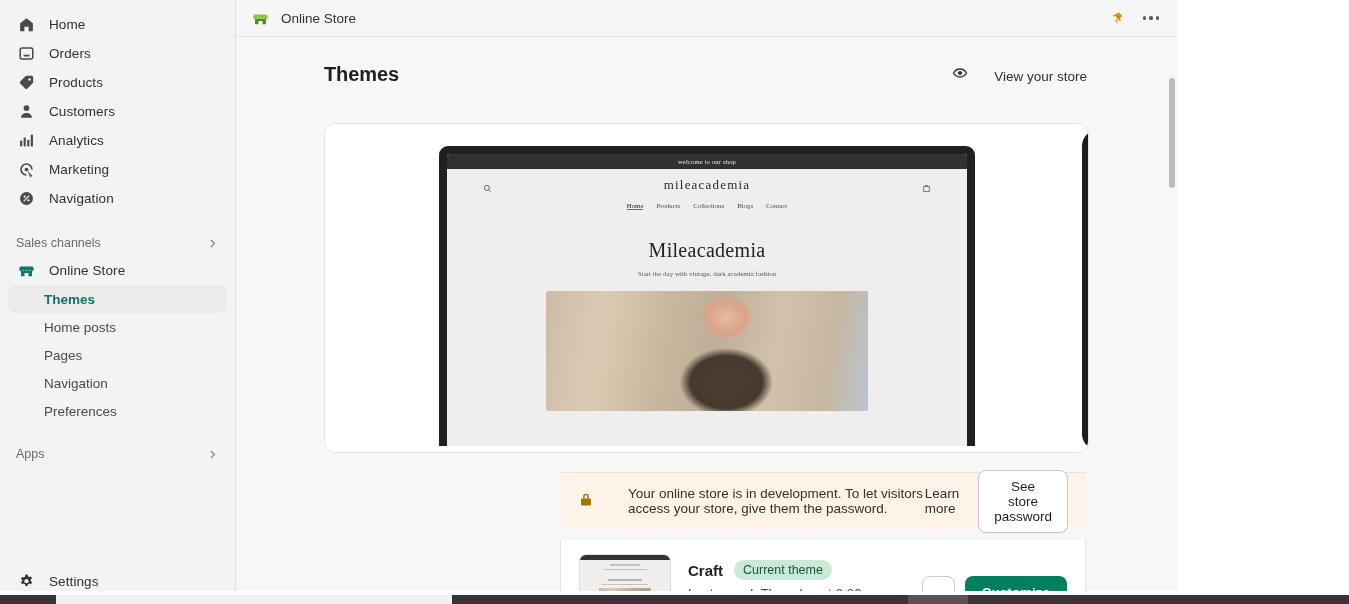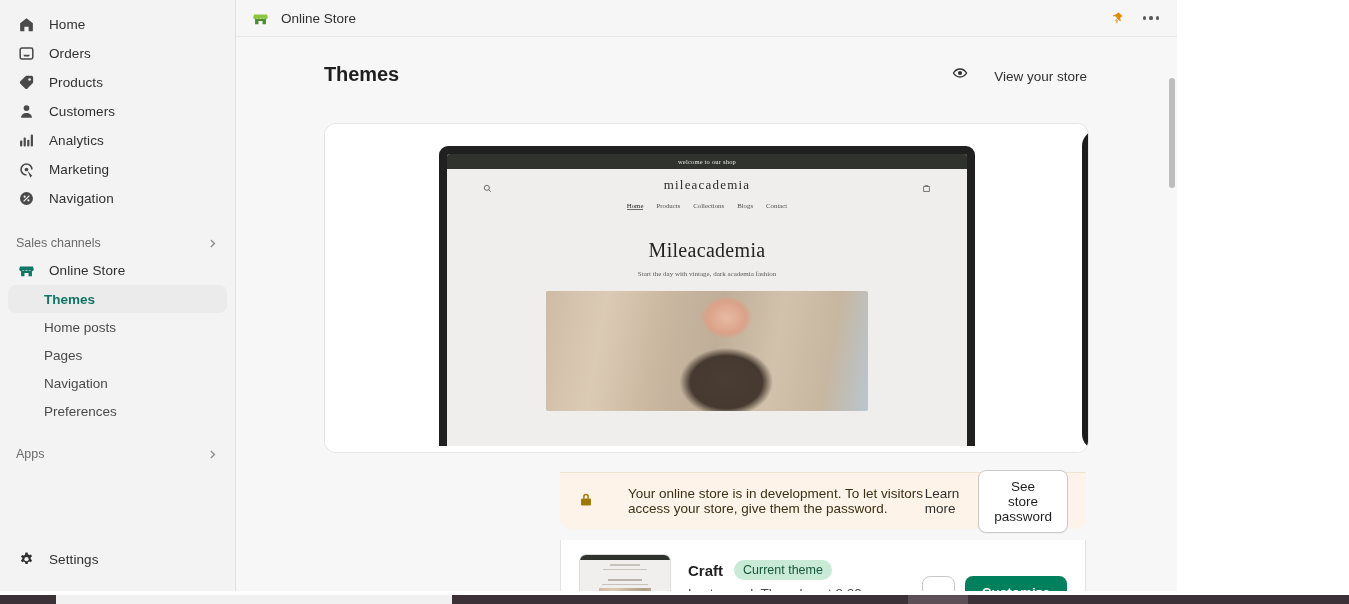--- a/index.html
+++ b/index.html
@@ -37,21 +37,21 @@
   .chev { color: #8a8a8a; display: flex; }
 
   .sub-item {
     display: flex; align-items: center;
     height: 28px; margin: 0 8px; padding: 0 8px 0 36px;
     border-radius: 8px; cursor: pointer;
     font-size: 13.5px; color: #4a4a4a;
   }
   .sub-item.active { background: #ebebeb; color: #0f7564; font-weight: 600; }
 
-  .sidebar-bottom { position: absolute; bottom: 30px; left: 0; right: 0; text-align: right; }
+  .sidebar-bottom { position: absolute; bottom: 8px; left: 0; right: 0; text-align: right; }
 
   
   .main { flex: 1; height: 604px; position: relative; background: #ffffff; overflow: hidden; }
   .topbar {
     height: 37px; display: flex; align-items: center;
     padding: 0 10px 0 14px; background: #f6f6f6;
     border-bottom: 1px solid #e6e6e6;
   }
   .topbar-left { display: flex; align-items: center; gap: 11px; }
   .topbar-title { font-size: 13.5px; color: #303030; }

